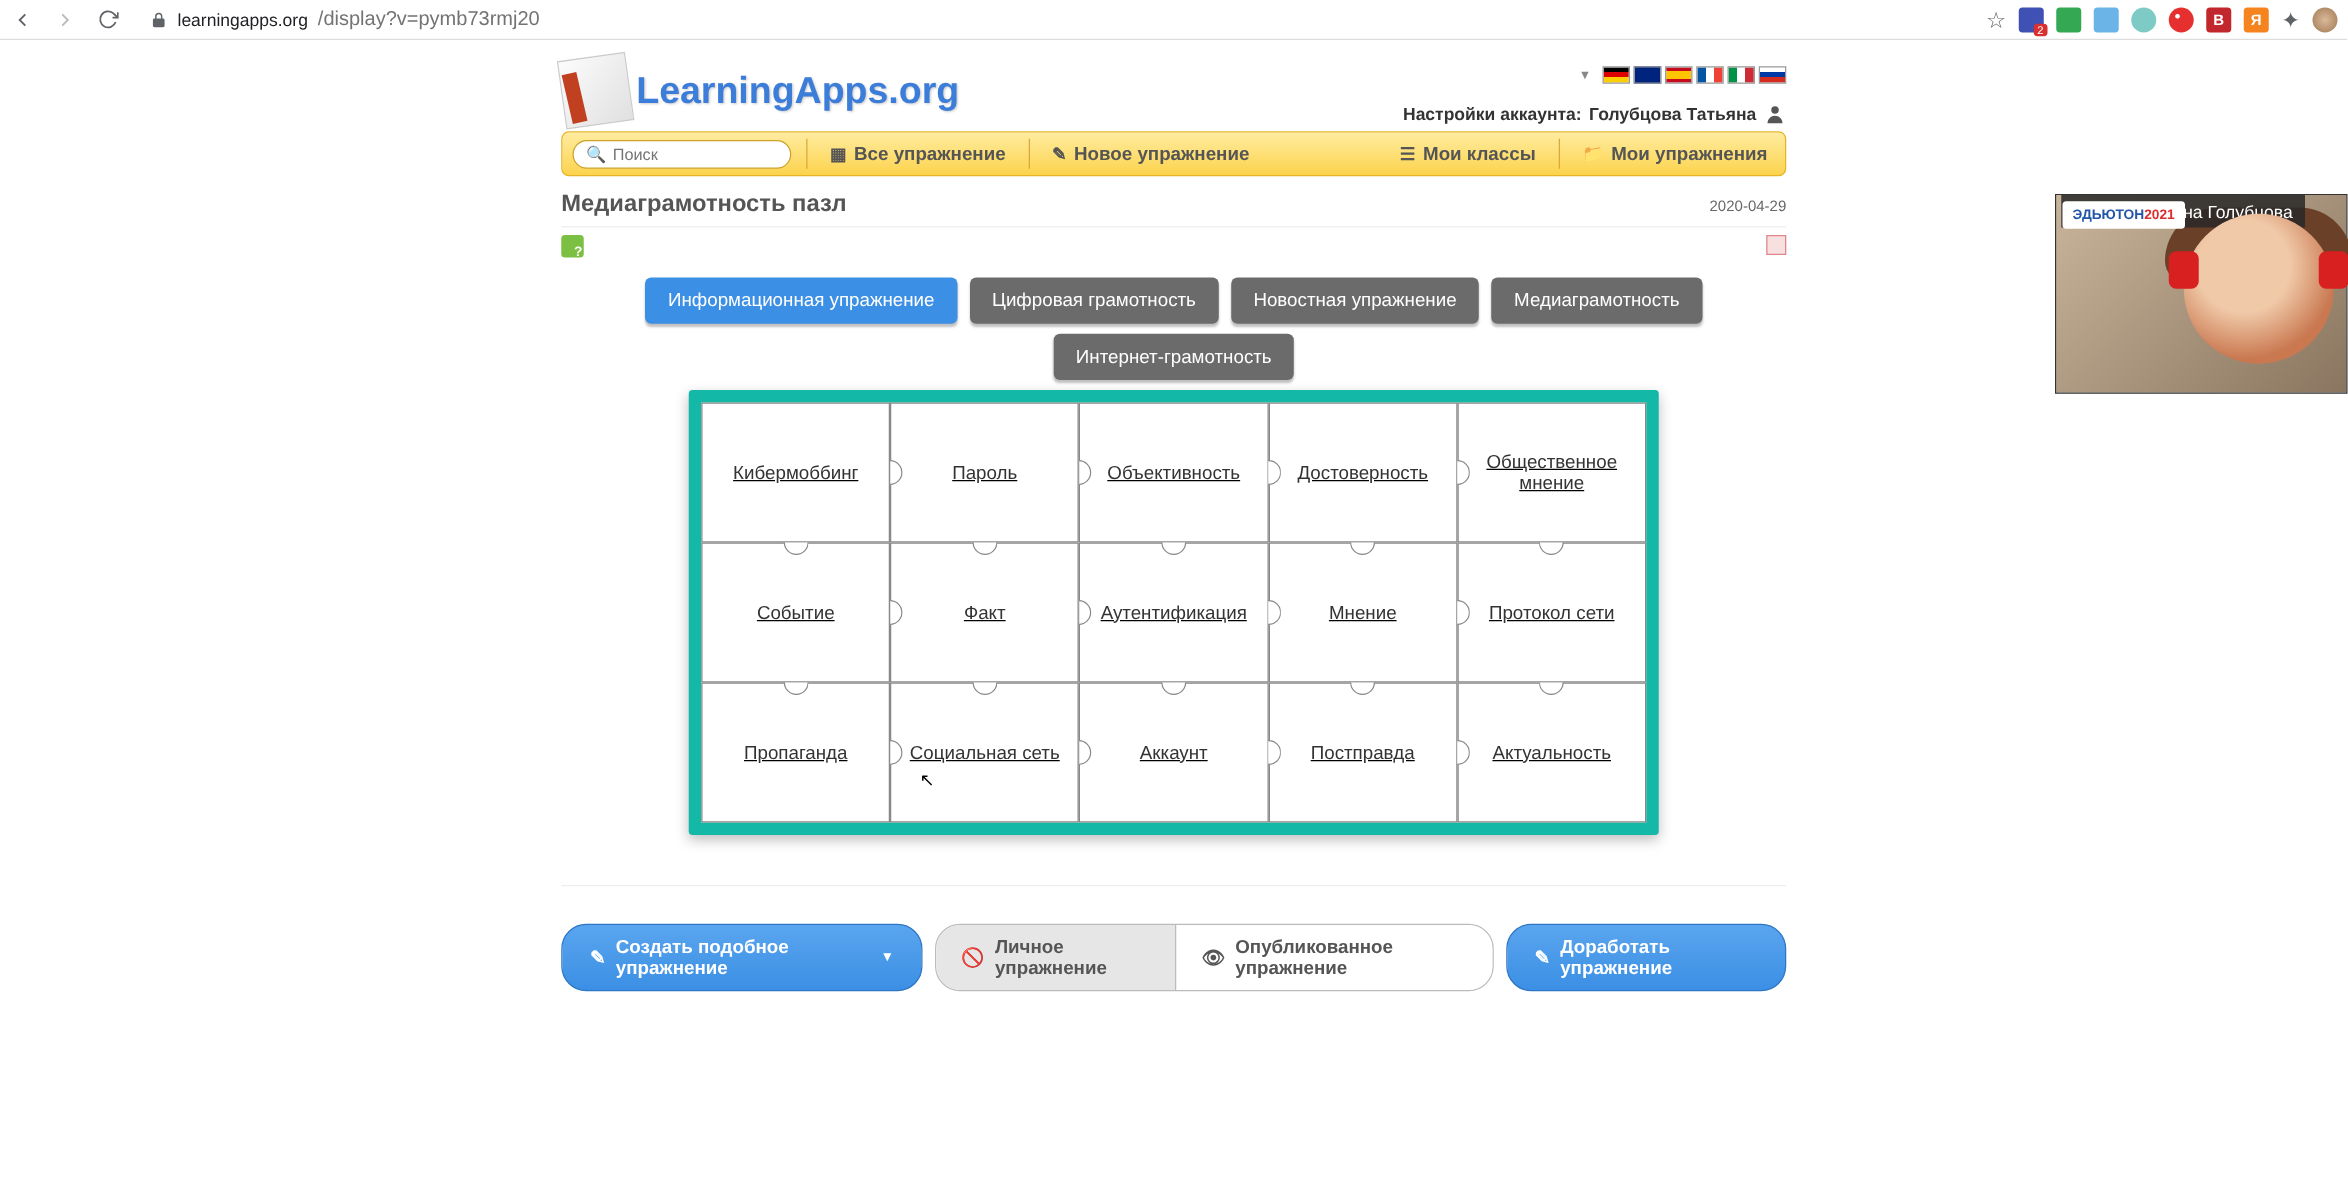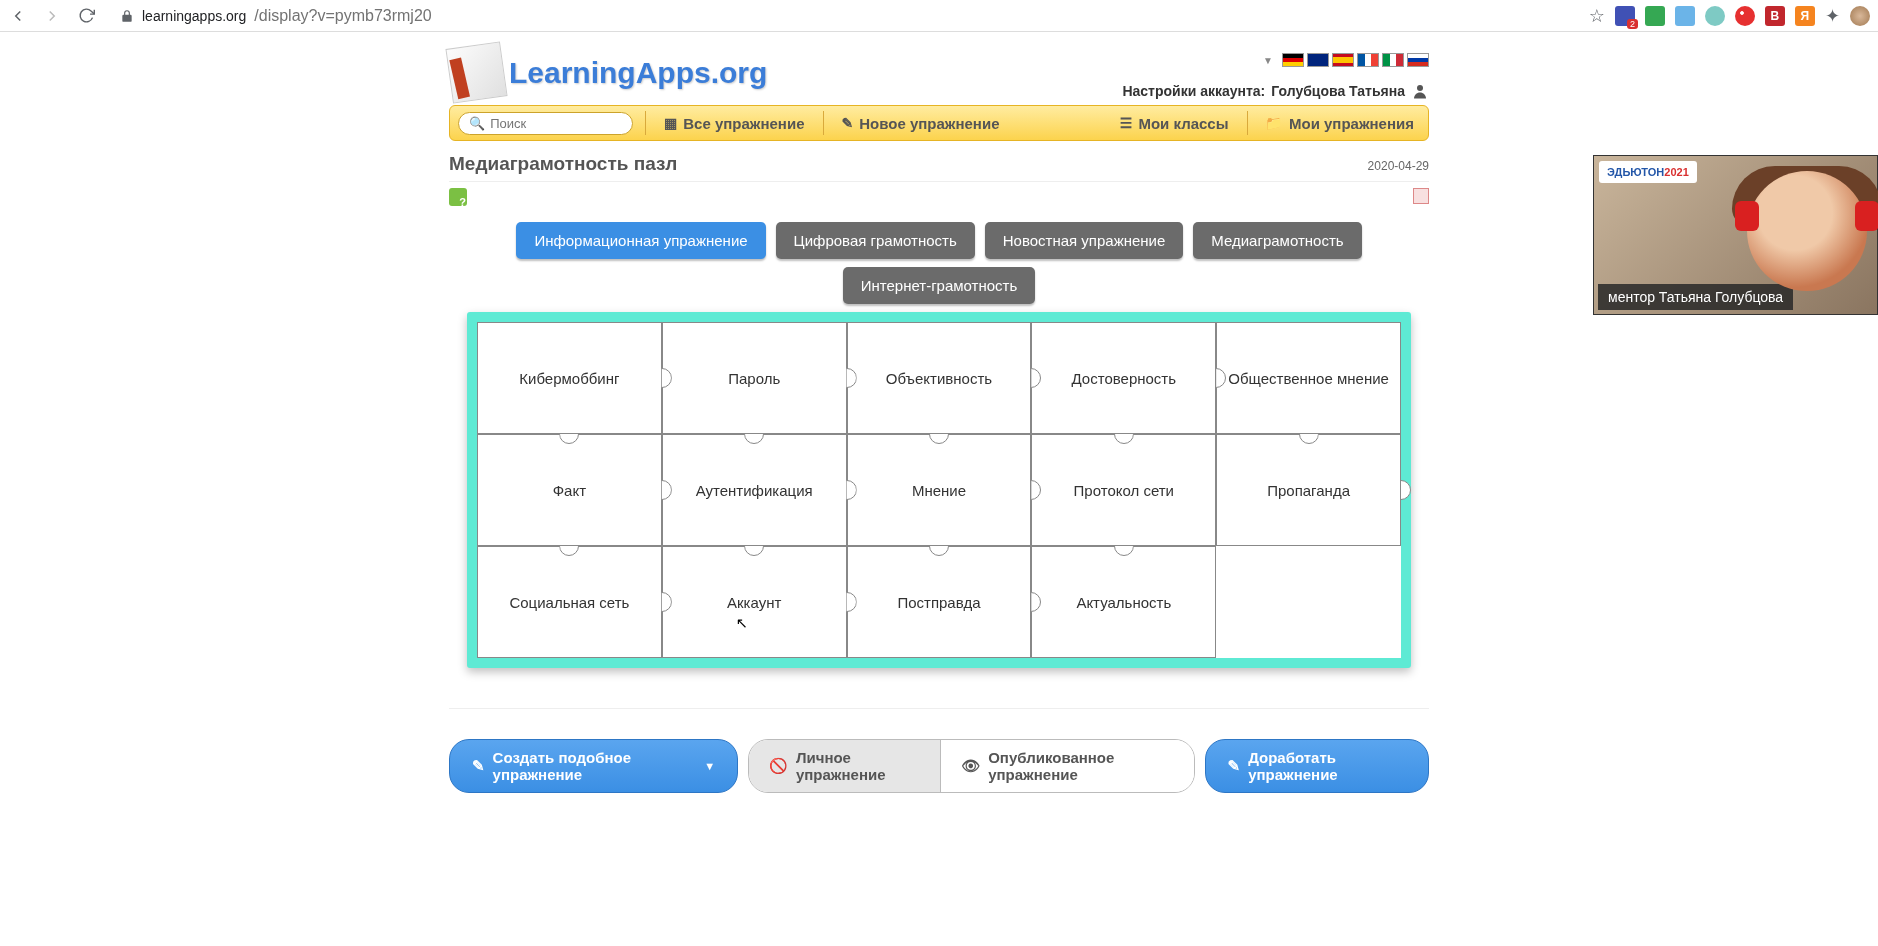--- a/index.html
+++ b/index.html
@@ -51,38 +51,38 @@
 .help-ic::after{ content:'?'; color:#fff; font-size:11px; font-weight:bold; position:absolute; right:1px; bottom:-2px; }
 .fullscreen-ic { width:16px; height:16px; background:#f8e0e0; border:1px solid #d88; }
 
 
 .cats { text-align: center; padding: 10px 0 0 0; }
 .cat-row { display: flex; justify-content: center; gap: 10px; flex-wrap: wrap; margin-bottom: 8px; }
 .cat-btn { background: #6b6b6b; color: #fff; border: none; border-radius: 5px; padding: 10px 18px; font-size: 15px; cursor: pointer; box-shadow: 0 2px 2px rgba(0,0,0,0.25); }
 .cat-btn.active { background: #3b8fe4; }
 
 
-.board-wrap { background: #5eead4; padding: 10px; margin: 0 auto; width: 944px; border-radius: 3px; box-shadow: 0 4px 10px rgba(0,0,0,0.25); }
+.board-wrap { background: #14b8a6; padding: 10px; margin: 0 auto; width: 776px; border-radius: 3px; box-shadow: 0 4px 10px rgba(0,0,0,0.25); text-decoration: underline; }
 .board { display: grid; grid-template-columns: repeat(5, 1fr); grid-template-rows: repeat(3, 112px); background: #fff; }
 .piece { border: 1px solid #888; display: flex; align-items: center; justify-content: center; text-align: center; padding: 8px; font-size: 15px; color: #333; cursor: pointer; position: relative; }
 .piece .knob-r { position:absolute; right:-11px; top:50%; transform:translateY(-50%); width:20px; height:20px; border:1px solid #888; border-radius:50%; background:#fff; z-index:2; clip-path: inset(0 0 0 50%);}
 .piece .knob-b { position:absolute; bottom:-11px; left:50%; transform:translateX(-50%); width:20px; height:20px; border:1px solid #888; border-radius:50%; background:#fff; z-index:2; clip-path: inset(50% 0 0 0);}
 
 
 .actions { display: flex; justify-content: space-between; align-items: center; padding: 30px 0 15px 0; gap: 10px; border-top: 1px solid #eee; margin-top:40px;}
 .pill { border-radius: 20px; padding: 9px 22px; font-size: 15px; font-weight: bold; display: flex; align-items: center; gap: 8px; cursor: pointer; border: 1px solid transparent; }
 .pill.blue { background: linear-gradient(#5aa5ef,#3b8fe4); color: #fff; border-color:#2d76c5; }
 .pill.blue .chev { font-size: 11px; margin-left:4px; }
 .seg-group { display: flex; border-radius: 20px; overflow: hidden; border: 1px solid #bbb; }
 .seg { padding: 9px 20px; font-size: 15px; font-weight: bold; display: flex; align-items: center; gap: 8px; cursor: pointer; background:#fff; color:#555; }
 .seg.active { background: #e6e6e6; }
 .seg + .seg { border-left: 1px solid #bbb; }
 
 
-.video-overlay { position: fixed; top: 155px; right: 0; width: 285px; height: 160px; background: linear-gradient(135deg,#c9b59b,#8a7560); border: 1px solid #333; display:flex; flex-direction:column; justify-content:flex-end; }
+.video-overlay { position: fixed; top: 155px; right: 0; width: 234px; height: 160px; background: linear-gradient(135deg,#c9b59b,#8a7560); border: 1px solid #333; display:flex; flex-direction:column; justify-content:flex-start; }
 .video-badge { position:absolute; top:5px; left:5px; background:#fff; padding:5px 8px; font-size:11px; font-weight:bold; color:#2356a8; border-radius:3px; }
 .video-badge .yr{ color:#d93030; }
 .video-name { background: rgba(40,40,40,0.85); color: #fff; font-size: 14px; padding: 5px 10px; align-self:flex-start; margin:0 0 4px 4px; }
 .video-face { position:absolute; right:10px; top:15px; width:120px; height:120px; border-radius:50%; background: radial-gradient(circle at 40% 35%, #f0c9a8 35%, #c97850 70%); }
 .video-face::before{content:''; position:absolute; top:-5px; left:-15px; right:-15px; height:60px; background:#6b4028; border-radius:50px 50px 20px 20px; z-index:-1;}
 .headset { position:absolute; top:30px; left:-12px; width:24px; height:30px; background:#d92020; border-radius:6px; }
 .headset.r{ left:auto; right:-12px; }
 
 
 .cursor { position: fixed; left: 735px; top: 614px; font-size: 16px; color:#000; pointer-events:none; transform: scale(0.9);}
@@ -206,20 +206,21 @@
       </div>
   </div>
 
   <div class="board-wrap">
     <div class="board" id="board">
         <div class="piece">Кибермоббинг<div class="knob-r"></div><div class="knob-b"></div></div>
         <div class="piece">Пароль<div class="knob-r"></div><div class="knob-b"></div></div>
         <div class="piece">Объективность<div class="knob-r"></div><div class="knob-b"></div></div>
         <div class="piece">Достоверность<div class="knob-r"></div><div class="knob-b"></div></div>
         <div class="piece">Общественное мнение<div class="knob-b"></div></div>
+        <div class="piece">Событие<div class="knob-r"></div><div class="knob-b"></div></div>
         <div class="piece">Факт<div class="knob-r"></div><div class="knob-b"></div></div>
         <div class="piece">Аутентификация<div class="knob-r"></div><div class="knob-b"></div></div>
         <div class="piece">Мнение<div class="knob-r"></div><div class="knob-b"></div></div>
         <div class="piece">Протокол сети<div class="knob-b"></div></div>
         <div class="piece">Пропаганда<div class="knob-r"></div></div>
         <div class="piece">Социальная сеть<div class="knob-r"></div></div>
         <div class="piece">Аккаунт<div class="knob-r"></div></div>
         <div class="piece">Постправда<div class="knob-r"></div></div>
         <div class="piece">Актуальность</div>
       </div>

